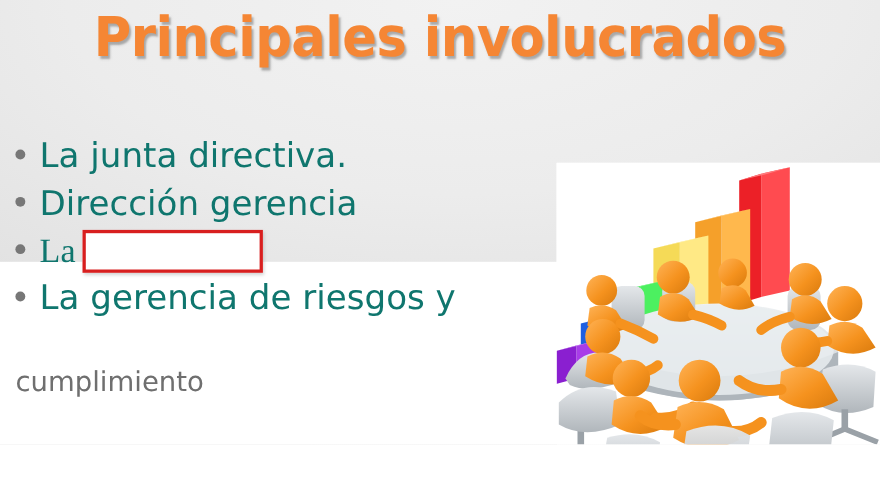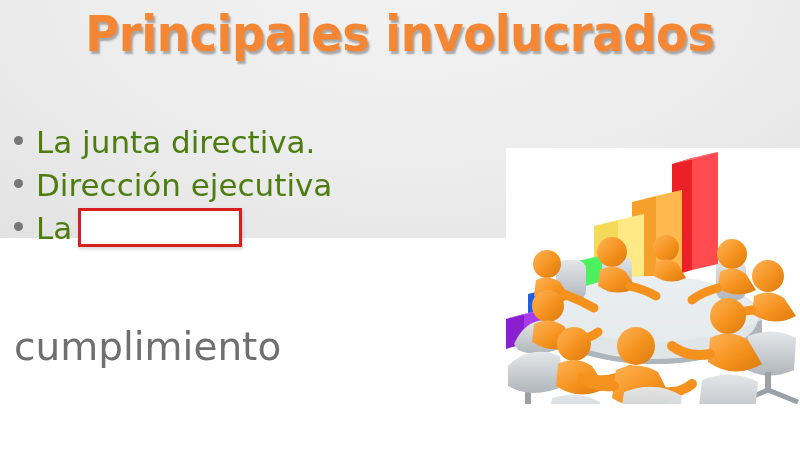--- a/index.html
+++ b/index.html
@@ -81,44 +81,45 @@
     height: 9px;
     border-radius: 50%;
     background: #777777;
     margin-top: 14px;
     margin-right: 13px;
     flex: 0 0 auto;
   }
   .bullet-text {
     font-family: "DejaVu Sans", sans-serif;
     font-size: 31px;
-    color: #4d7c0f;
+    color: #0f766e;
     line-height: 40px;
     white-space: nowrap;
   }
   .bullet-row.redacted .bullet-text {
     display: flex;
-    align-items: flex-start;
+    align-items: flex-end;
+    font-family: Liberation Serif, serif;
   }
   .redaction-box {
     display: inline-block;
     width: 158px;
     height: 33px;
     background: #ffffff;
     border: 3px solid #d81f1f;
     margin: 0 10px 0 6px;
     box-shadow: 1px 2px 3px rgba(130,130,130,0.35);
     vertical-align: middle;
   }
   .wrap-line {
     position: absolute;
     left: 14px;
     top: 327px;
     font-family: "DejaVu Sans", sans-serif;
-    font-size: 39px;
+    font-size: 25px;
     color: #6f6f6f;
     line-height: 40px;
     white-space: nowrap;
     text-align: center;
   }
 
   
   .picture {
     position: absolute;
     left: 506px;
@@ -143,32 +144,36 @@
 
   <div class="bullets">
 
     <div class="bullet-row">
       <span class="bullet-dot"></span>
       <span class="bullet-text">La junta directiva.</span>
     </div>
 
     <div class="bullet-row">
       <span class="bullet-dot"></span>
-      <span class="bullet-text">Dirección ejecutiva</span>
+      <span class="bullet-text">Dirección gerencia</span>
     </div>
 
 
     <div class="bullet-row redacted">
       <span class="bullet-dot"></span>
       <span class="bullet-text">
         <span>La</span>
         <span class="redaction-box"></span>
       </span>
     </div>
 
+    <div class="bullet-row">
+      <span class="bullet-dot"></span>
+      <span class="bullet-text">La gerencia de riesgos y</span>
+    </div>
 
   </div>
 
   <div class="wrap-line">cumplimiento</div>
 
   <div class="picture">
     <svg class="pic-svg" width="294" height="302" viewBox="0 0 294 302" xmlns="http://www.w3.org/2000/svg">
       <defs>
         <linearGradient id="gOrange" x1="0" y1="0" x2="1" y2="1">
           <stop offset="0%" stop-color="#ffb357"></stop>

